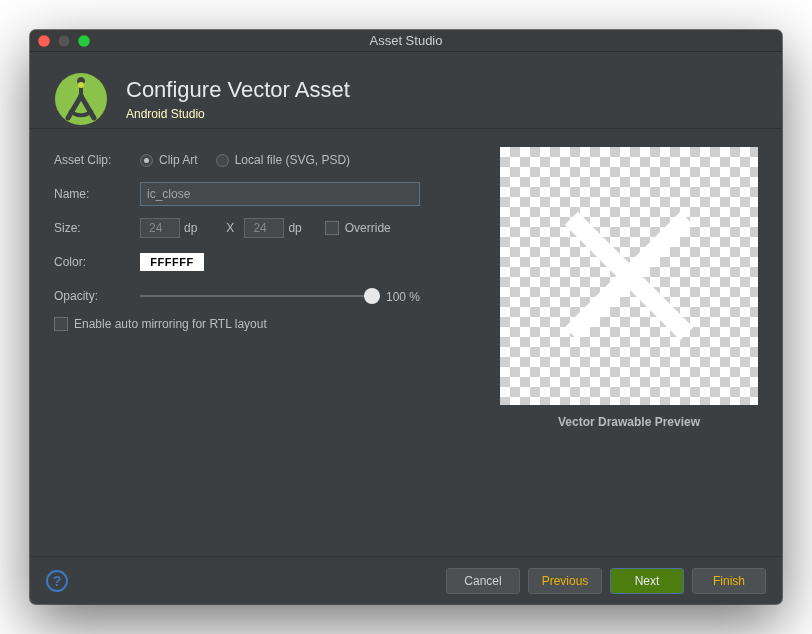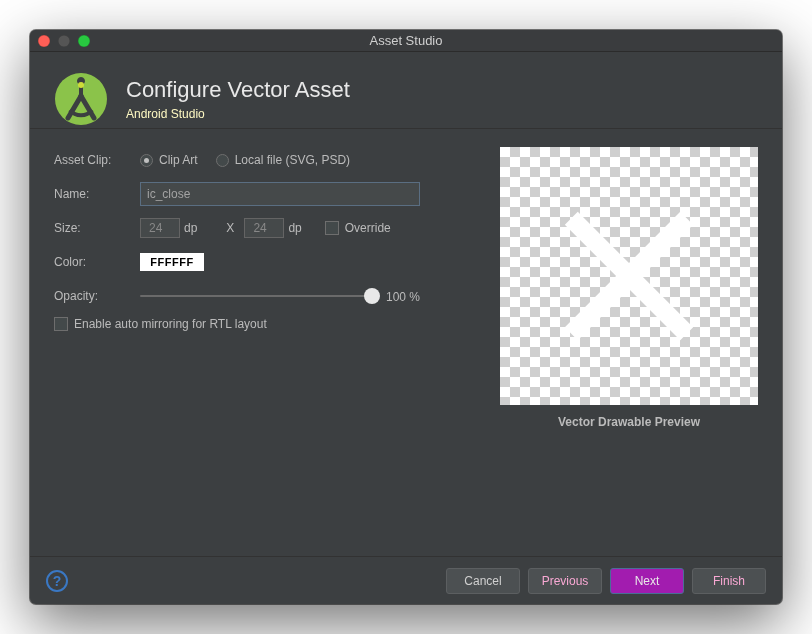--- a/index.html
+++ b/index.html
@@ -87,22 +87,22 @@
     width: 22px; height: 22px; border-radius: 50%; border: 2px solid #3a78c4;
     color: #3a78c4; font-weight: 700; font-size: 14px; display: flex; align-items: center; justify-content: center;
     cursor: pointer;
   }
   .spacer { flex: 1; }
   .btn {
     min-width: 74px; height: 26px; padding: 0 8px; font-size: 12px; border-radius: 3px;
     display: inline-flex; align-items: center; justify-content: center; cursor: pointer;
     background: #4c5052; border: 1px solid #5c5f61; color: #d0d0d0;
   }
-  .btn.disabled { color: #f9a8d4; cursor: default; }
-  .btn.primary { background: #a21caf; border: 1px solid #4a6e97; color: #e8e8e8; }
+  .btn.disabled { color: #eab308; cursor: default; }
+  .btn.primary { background: #4d7c0f; border: 1px solid #4a6e97; color: #e8e8e8; }
 </style>
 </head>
 <body>
 
 <div class="window">
 
   <div class="titlebar">
     <div class="traffic">
       <div class="dot red"></div>
       <div class="dot gray"></div>

